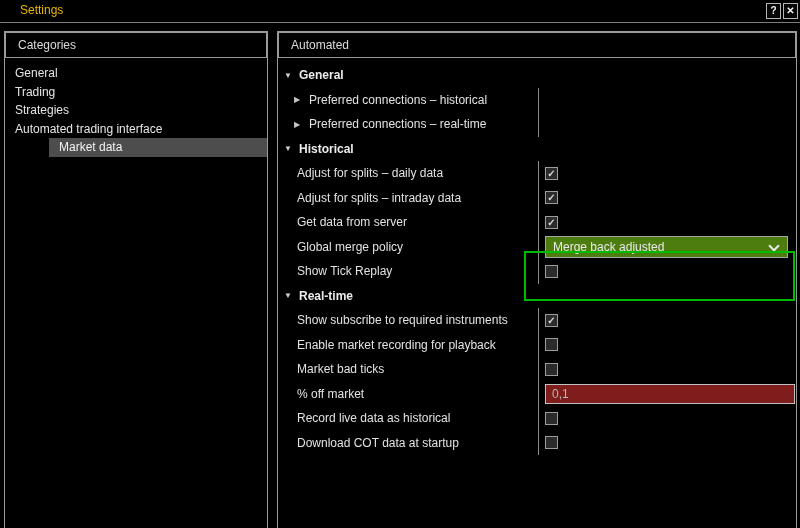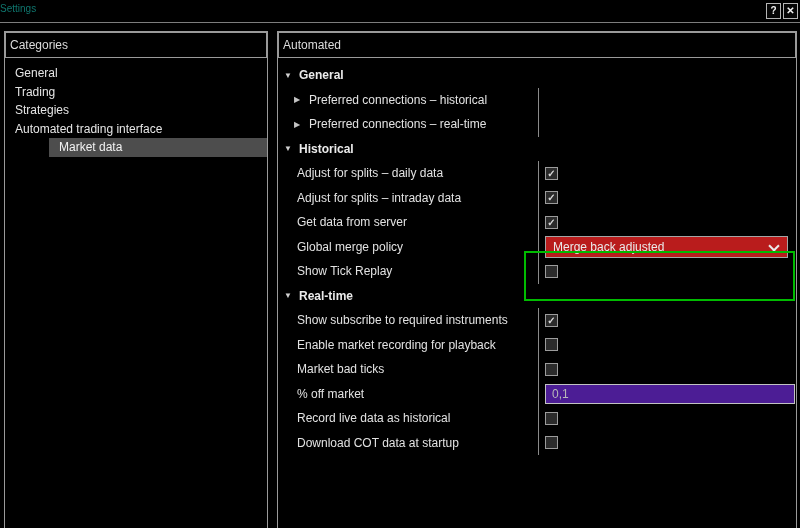--- a/index.html
+++ b/index.html
@@ -6,37 +6,37 @@
   html,body { width:800px; height:528px; }
   body {
     background:#000;
     font-family:"Liberation Sans", sans-serif;
     color:#e5e5e5;
     position:relative;
     overflow:hidden;
   }
   
   .titlebar { position:absolute; top:0; left:0; right:0; height:22px; }
-  .title { position:absolute; left:0; top:3px; font-size:10px; color:#0f766e; }
+  .title { position:absolute; left:20px; top:3px; font-size:12px; color:#eab308; }
   .tbtn {
     position:absolute; top:3px; width:15px; height:16px;
     border:1px solid #b5b5b5; background:#060606; color:#f2f2f2;
     font-size:10px; font-weight:bold; text-align:center; line-height:14px;
     cursor:default;
   }
   .tbtn.help { right:19px; }
   .tbtn.close { right:2px; }
   .tsep { position:absolute; top:22px; left:0; right:0; height:1px; background:#7d7d7d; }
 
   
   .panel { position:absolute; top:31px; bottom:-2px; background:#000; border:1px solid #9a9a9a; }
   .catpanel { left:4px; width:264px; }
   .proppanel { left:277px; width:520px; }
   .phead {
-    height:26px; line-height:24px; padding-left:4px;
+    height:26px; line-height:24px; padding-left:12px;
     border:1px solid #9a9a9a; font-size:12px; color:#dcdcdc;
   }
 
   
   .catlist { padding-top:6px; }
   .cat-item { height:18.5px; line-height:18.5px; padding-left:10px; font-size:12px; color:#e5e5e5; }
   .cat-item.selected { background:#4d4d4d; color:#f2f2f2;margin-left:44px; }
 
   
   .prows { position:relative; padding-top:5px; }
@@ -54,32 +54,32 @@
   }
   
   .checkbox {
     width:13px; height:13px; background:#2b2b2b;
     border:1px solid #9c9c9c;
     display:flex; align-items:center; justify-content:center;
   }
   .check { font-size:10px; line-height:11px; color:#d8d8d8; font-weight:bold; }
   
   .dropdown {
-    width:243px; height:22px; background:#b91c1c; border:1px solid #a5a5a5;
+    width:243px; height:22px; background:#4d7c0f; border:1px solid #a5a5a5;
     display:flex; align-items:center; padding-left:7px; position:relative;
   }
   .dd-text { font-size:12px; color:#eaeaea; }
   .dd-chevron {
     position:absolute; right:9px; top:5px; width:8px; height:8px;
     border-right:2px solid #eaeaea; border-bottom:2px solid #eaeaea;
     transform:rotate(45deg);
   }
   
   .txt {
-    width:251px; height:20px; background:#4c1d95; border:1px solid #c2c2c2;
+    width:251px; height:20px; background:#7f1d1d; border:1px solid #c2c2c2;
     color:#b9b9b9; font-size:12px; padding-left:6px;
     font-family:"Liberation Sans", sans-serif;
   }
   
   .green-highlight {
     position:absolute; left:246px; top:193px; width:271px; height:50px;
     z-index:5; pointer-events:none;
   }
 </style>
 </head>

